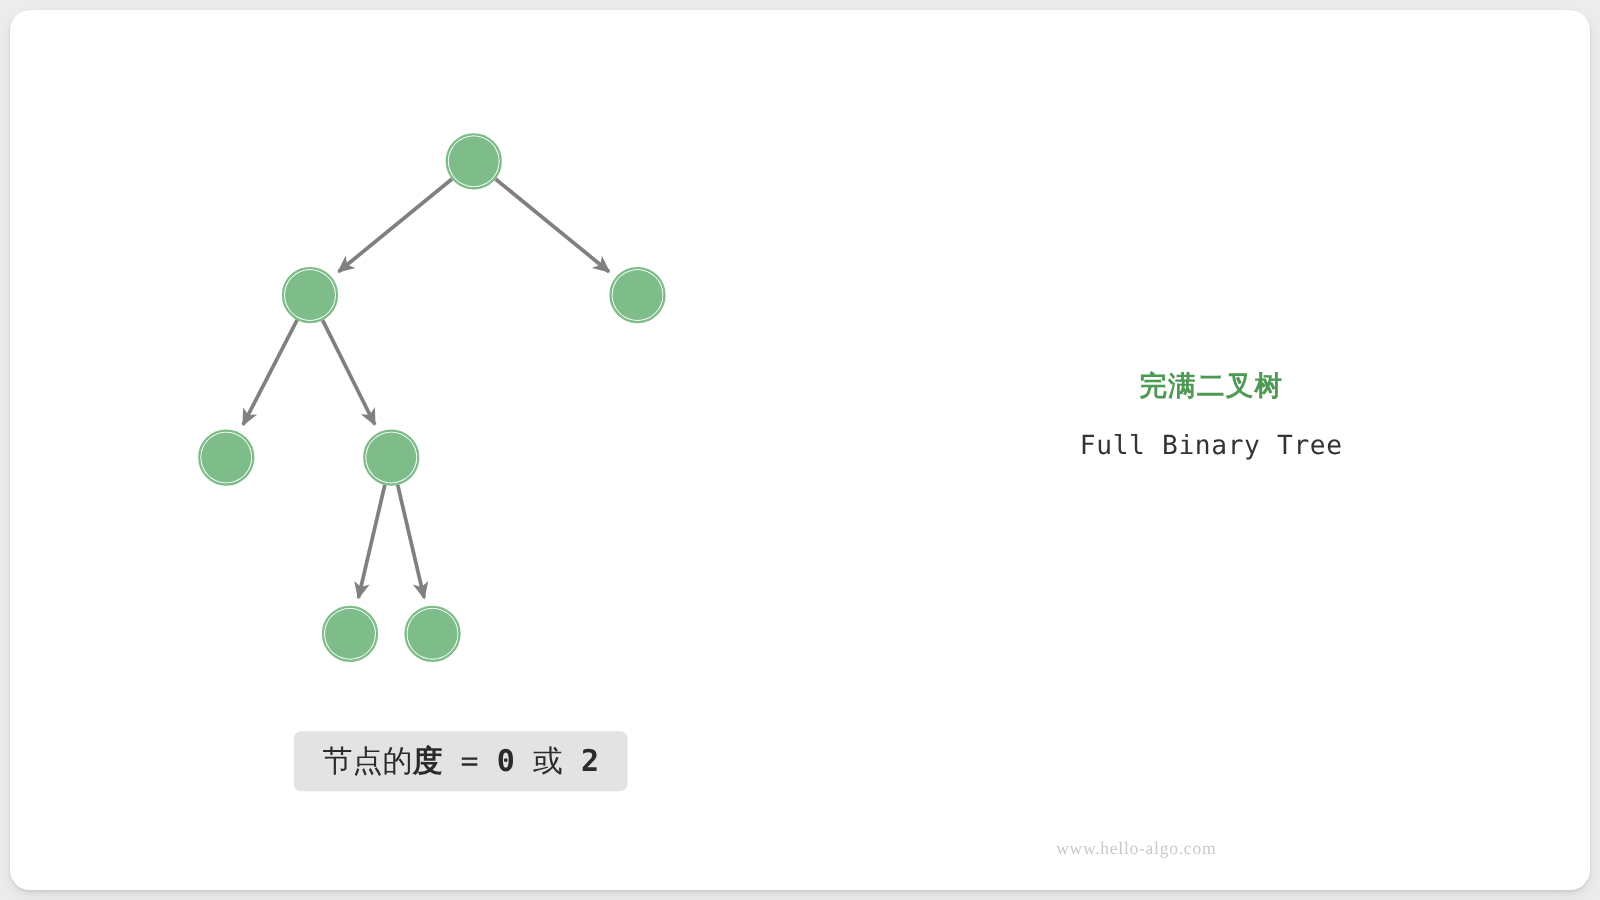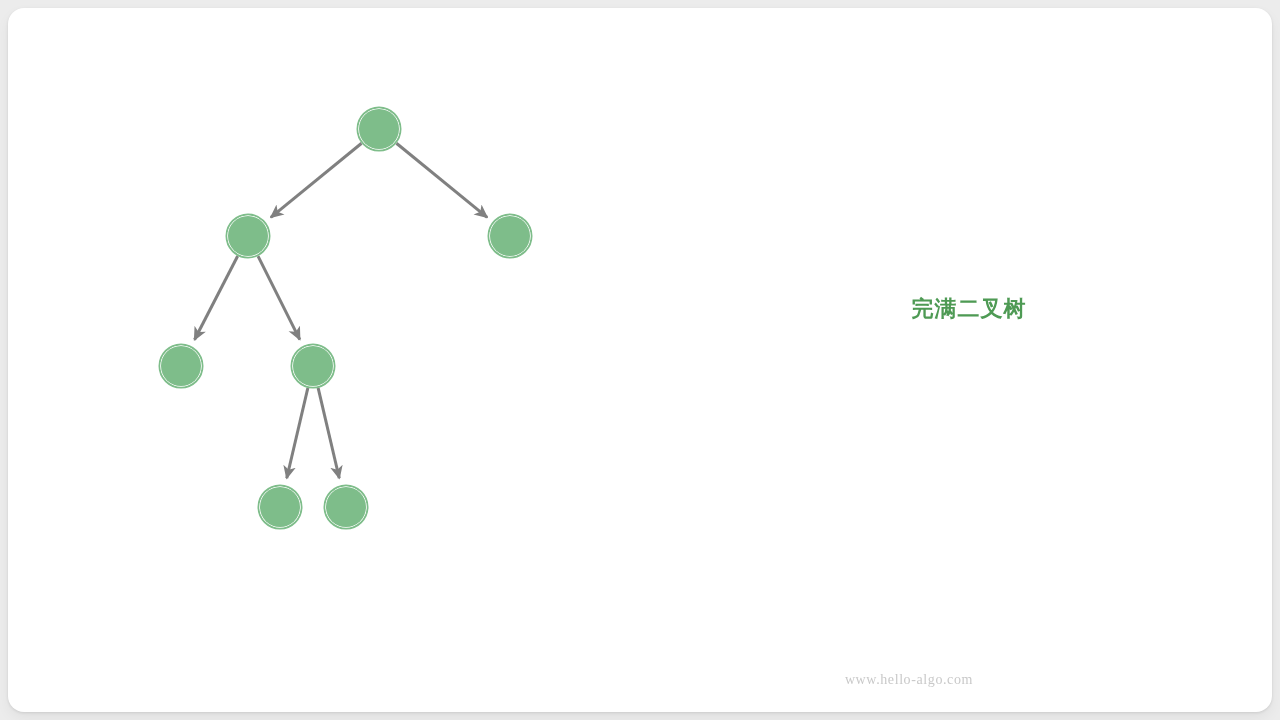--- a/index.html
+++ b/index.html
@@ -157,18 +157,22 @@
         <g>
           <circle cx="346" cy="507" r="21.5" fill="none" stroke="#7ebd8a" stroke-width="2"></circle>
           <circle cx="346" cy="507" r="19.5" fill="none" stroke="#ffffff" stroke-width="2.2"></circle>
           <circle cx="346" cy="507" r="20" fill="#7ebd8a"></circle>
         </g>
       </g>
   </svg>
 
   <div id="label-block">
     <div id="label-title" style="color: rgb(78, 154, 84);">完满二叉树</div>
+    <div id="label-subtitle" style="color: rgb(51, 51, 51);">Full Binary Tree</div>
   </div>
 
+  <div id="caption-badge" style="background: rgb(227, 227, 227);">
+    <span class="caption-text"><span>节点的</span><b>度</b><span> = </span><b>0</b><span> 或 </span><b>2</b></span>
+  </div>
 
   <div id="watermark" style="color: rgb(201, 201, 201);">www.hello-algo.com</div>
 
 </div>
 
 </body></html>

